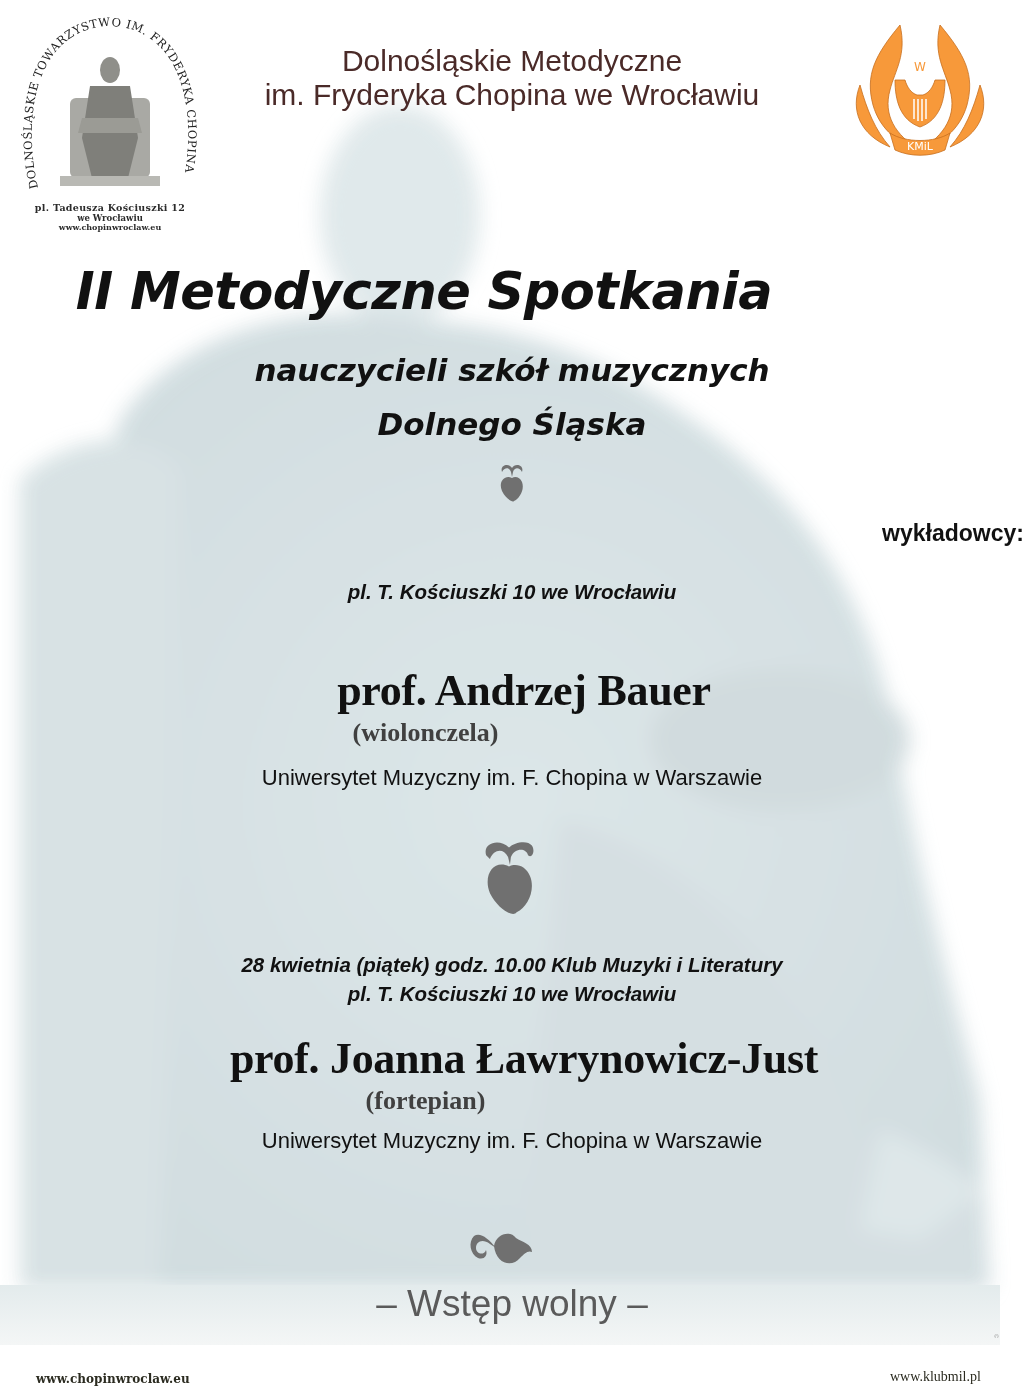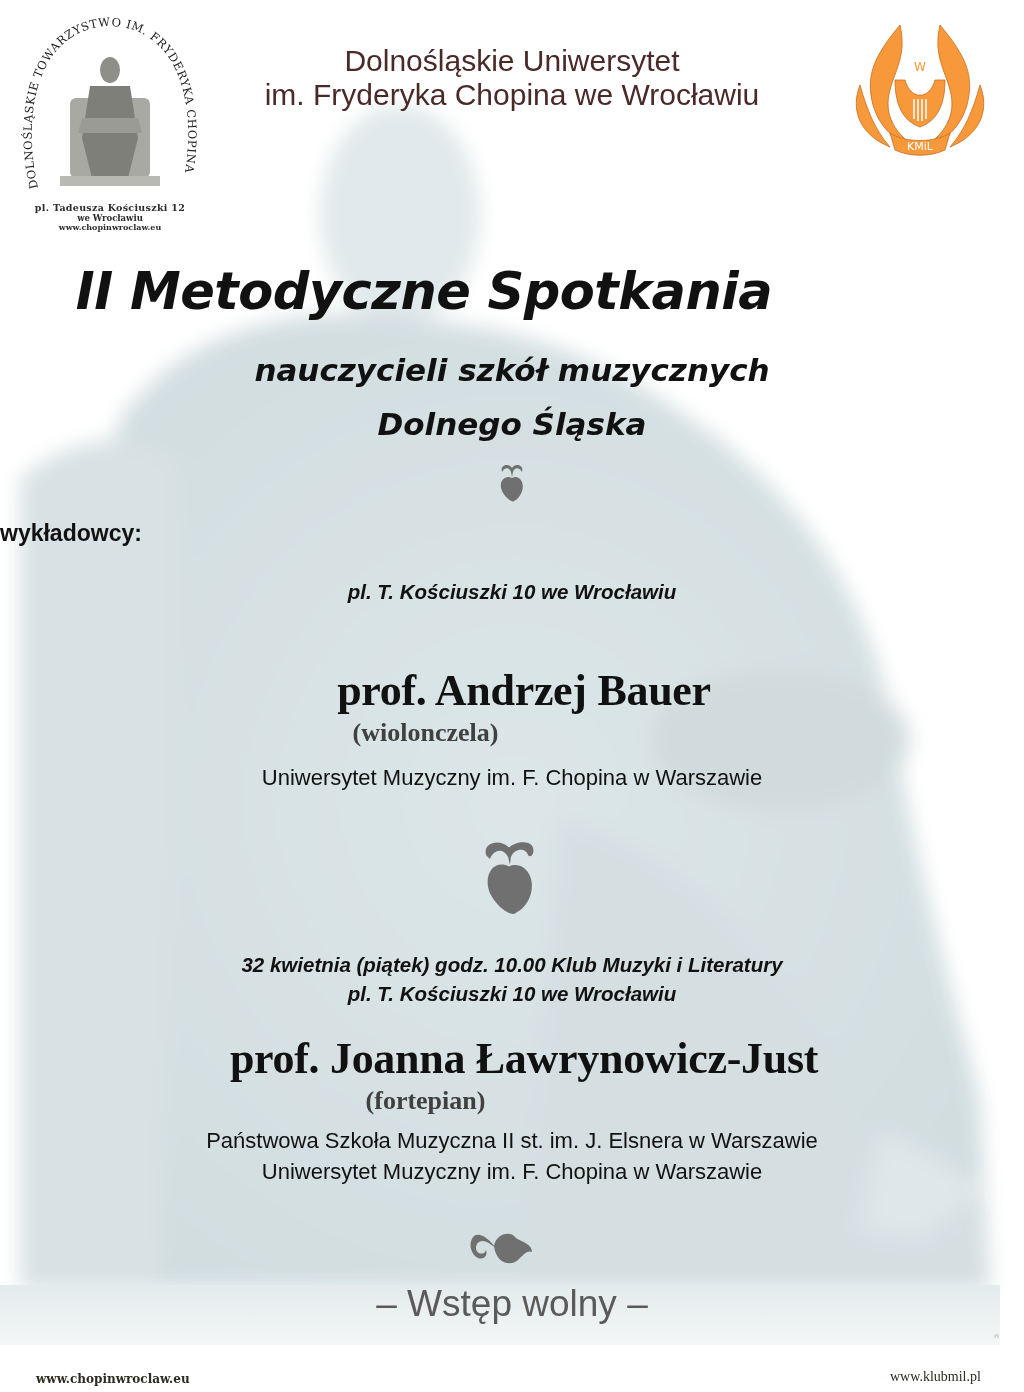--- a/index.html
+++ b/index.html
@@ -46,21 +46,21 @@
   }
   .title-sub {
     left: 0; top: 343px; width: 1024px; text-align: center;
     font-family: "DejaVu Sans", sans-serif; font-style: italic; font-weight: bold;
     font-size: 31px; color: #111; line-height: 54px;
   }
 
   .ornament { position: absolute; z-index: 2; }
 
   .lecturers-label {
-    left: 0; top: 520px; width: 1024px; text-align: left;
+    left: 0; top: 520px; width: 1024px; text-align: right;
     font-weight: bold; font-size: 23px; color: #111;
   }
   .event-info {
     left: 0; width: 1024px; text-align: center;
     font-weight: bold; font-style: italic; font-size: 20.5px; color: #111; line-height: 29px;
   }
   .event1 { top: 577px; }
   .event2 { top: 950px; }
 
   .lect-name {
@@ -145,21 +145,21 @@
     <path d="M70 78 L110 78 L118 130 L108 170 L72 170 L62 130 Z" fill="#7f7f7a"></path>
     <path d="M62 110 L118 110 L122 125 L58 125 Z" fill="#9b9b95"></path>
     <rect x="40" y="168" width="100" height="10" fill="#b9b9b4"></rect>
   </svg>
   <div class="addr addr1">pl. Tadeusza Kościuszki 12</div>
   <div class="addr addr2">we Wrocławiu</div>
   <div class="addr addr3">www.chopinwroclaw.eu</div>
 </div>
 
 <div class="layer org-name">
-  <div>Dolnośląskie Uniwersytet</div>
+  <div>Dolnośląskie Metodyczne</div>
   <div>im. Fryderyka Chopina we Wrocławiu</div>
 </div>
 
 <div class="layer logo-right">
   <svg width="150" height="145" viewBox="0 0 150 145">
     <g fill="#f7993a" stroke="#c76f1e" stroke-width="0.8">
 
       <path d="M55 10 C 30 40, 20 60, 28 90 C 35 115, 55 130, 75 135 C 50 120, 38 100, 45 75 C 50 55, 62 40, 55 10 Z"></path>
       <path d="M95 10 C 120 40, 130 60, 122 90 C 115 115, 95 130, 75 135 C 100 120, 112 100, 105 75 C 100 55, 88 40, 95 10 Z"></path>
       <path d="M15 70 C 5 95, 15 120, 45 132 C 30 115, 22 95, 15 70 Z"></path>
@@ -205,27 +205,26 @@
 </div>
 
 <svg class="ornament" style="left:473px; top:838px;" width="72" height="80" viewBox="0 0 60 84">
   <g fill="#707070">
     <path d="M6 18 C 2 5, 20 0, 30 10 C 36 4, 50 2, 54 8 C 58 14, 54 22, 50 18 C 48 10, 36 10, 32 20 L 31 28 L 29 20 C 24 10, 14 12, 10 22 Z"></path>
     <path d="M30 30 C 15 22, 2 38, 10 58 C 18 74, 34 84, 38 78 C 50 72, 58 54, 52 40 C 48 30, 38 26, 30 30 Z"></path>
   </g>
 </svg>
 
 <div class="layer event-info event2">
-  <div>32 kwietnia (piątek) godz. 10.00 Klub Muzyki i Literatury</div>
+  <div>28 kwietnia (piątek) godz. 10.00 Klub Muzyki i Literatury</div>
   <div>pl. T. Kościuszki 10 we Wrocławiu</div>
 </div>
 <div class="layer lect-name name2">prof. Joanna Ławrynowicz-Just</div>
 <div class="layer lect-inst inst2">(fortepian)</div>
 <div class="layer lect-aff aff2">
-  <div>Państwowa Szkoła Muzyczna II st. im. J. Elsnera w Warszawie</div>
   <div>Uniwersytet Muzyczny im. F. Chopina w Warszawie</div>
 </div>
 
 <svg class="ornament" style="left:466px; top:1228px;" width="68" height="40" viewBox="0 0 68 40">
   <g fill="#707070">
     <path d="M8 8 C 2 14, 4 26, 12 30 C 18 32, 22 28, 20 22 C 18 28, 10 26, 10 20 C 10 14, 16 10, 24 16 L 30 20 C 22 10, 14 4, 8 8 Z"></path>
     <path d="M28 18 C 30 6, 44 2, 50 10 C 56 14, 66 16, 66 24 C 62 22, 58 26, 54 30 C 46 40, 30 36, 28 18 Z"></path>
   </g>
 </svg>
 

